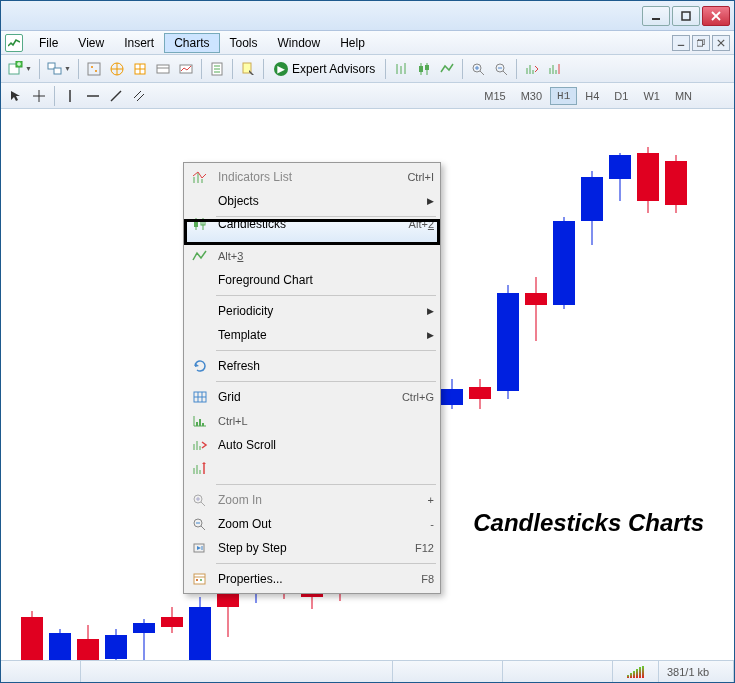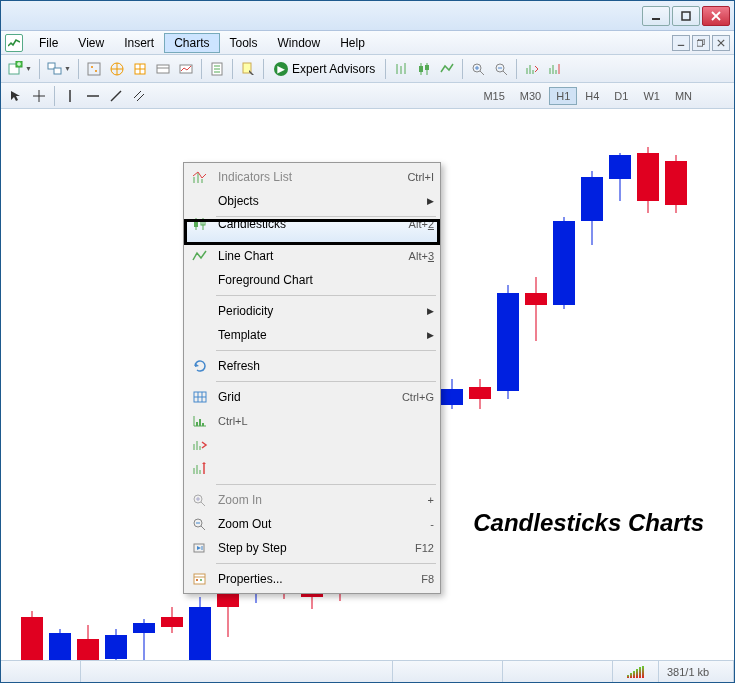--- a/index.html
+++ b/index.html
@@ -21,21 +21,21 @@
     .mdi-btn { width: 18px; height: 16px; border: 1px solid #9ab; background: #e8f0fa; display: flex; align-items: center; justify-content: center; cursor: pointer; }
     
     .toolbar { height: 28px; background: linear-gradient(to bottom, #f5f8fc, #e5ecf5); display: flex; align-items: center; border-bottom: 1px solid #c0d0e0; padding: 0 4px; gap: 1px; }
     .tb-sep { width: 1px; height: 20px; background: #b0c0d0; margin: 0 3px; }
     .tb-btn { height: 22px; min-width: 22px; display: flex; align-items: center; justify-content: center; padding: 0 2px; cursor: pointer; border: 1px solid transparent; }
     .tb-ea { display: flex; align-items: center; gap: 4px; padding: 0 6px; height: 22px; cursor: pointer; }
     .tb-ea-icon { width: 14px; height: 14px; background: #2a8e3a; border-radius: 50%; display: flex; align-items: center; justify-content: center; color: #fff; font-size: 9px; font-weight: bold; }
     
     .toolbar2 { height: 26px; background: linear-gradient(to bottom, #f5f8fc, #e5ecf5); display: flex; align-items: center; border-bottom: 1px solid #c0d0e0; padding: 0 4px; gap: 1px; }
     .tf-btn { padding: 2px 6px; font-size: 11px; cursor: pointer; border: 1px solid transparent; color: #555; }
-    .tf-btn.active { border: 1px solid #8ab; background: #d0e2f5; }
+    .tf-btn.active { border: 1px solid #8ab; background: #d0e2f5; font-family: Liberation Mono, monospace; }
     
     .chart-area { flex: 1; position: relative; background: #fff; overflow: hidden; }
     .chart-canvas { position: absolute; inset: 0; }
     .chart-label { position: absolute; right: 30px; top: 400px; font-size: 24px; font-weight: bold; font-style: italic; color: #000; }
     
     .candle { position: absolute; }
     .candle .wick { position: absolute; left: 50%; width: 1px; transform: translateX(-0.5px); }
     .candle .body { position: absolute; left: 0; right: 0; }
     .candle.blue .wick, .candle.blue .body { background: #0020e0; }
     .candle.red .wick, .candle.red .body { background: #e00020; }
@@ -423,21 +423,20 @@
           </div>
           <div class="dd-label">Candlesticks</div>
           <div class="dd-short">Alt+<u>2</u></div>
         </div>
         <div class="dd-row">
           <div class="dd-icon">
             <svg width="16" height="14" viewBox="0 0 16 14">
               <polyline points="1,11 5,4 9,9 14,2" fill="none" stroke="#5a5" stroke-width="1.5"></polyline>
             </svg>
           </div>
-          <div class="dd-label">Line Chart</div>
           <div class="dd-short">Alt+<u>3</u></div>
         </div>
         <div class="dd-row">
           <div class="dd-icon"></div>
           <div class="dd-label">Foreground Chart</div>
         </div>
         <div class="dd-sep"></div>
         <div class="dd-row">
           <div class="dd-icon"></div>
           <div class="dd-label">Periodicity</div>
@@ -485,20 +484,21 @@
         </div>
         <div class="dd-row">
           <div class="dd-icon">
             <svg width="16" height="14" viewBox="0 0 16 14">
               <line x1="2" y1="12" x2="2" y2="6" stroke="#5a5"></line>
               <line x1="5" y1="12" x2="5" y2="3" stroke="#5a5"></line>
               <line x1="8" y1="12" x2="8" y2="8" stroke="#5a5"></line>
               <path d="M10 4 L14 7 L10 10" fill="none" stroke="#d44" stroke-width="1.5"></path>
             </svg>
           </div>
+          <div class="dd-label">Auto Scroll</div>
         </div>
         <div class="dd-row">
           <div class="dd-icon">
             <svg width="16" height="14" viewBox="0 0 16 14">
               <line x1="2" y1="12" x2="2" y2="6" stroke="#5a5"></line>
               <line x1="5" y1="12" x2="5" y2="3" stroke="#5a5"></line>
               <line x1="8" y1="12" x2="8" y2="8" stroke="#5a5"></line>
               <line x1="12" y1="2" x2="12" y2="12" stroke="#d44" stroke-width="1.5"></line>
               <path d="M10 2 L14 2 L12 0 Z" fill="#d44"></path>
             </svg>

